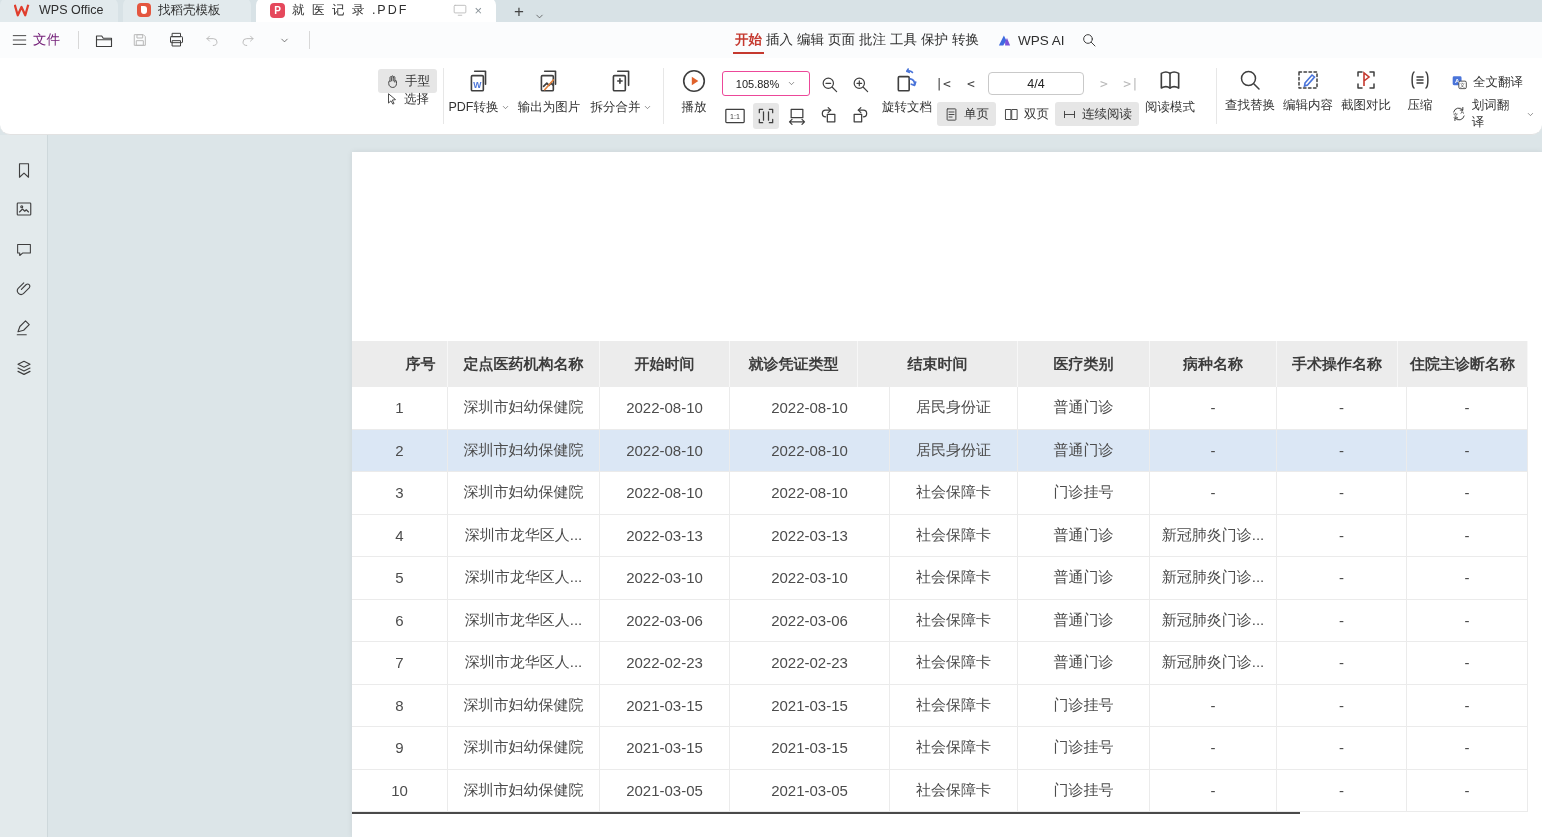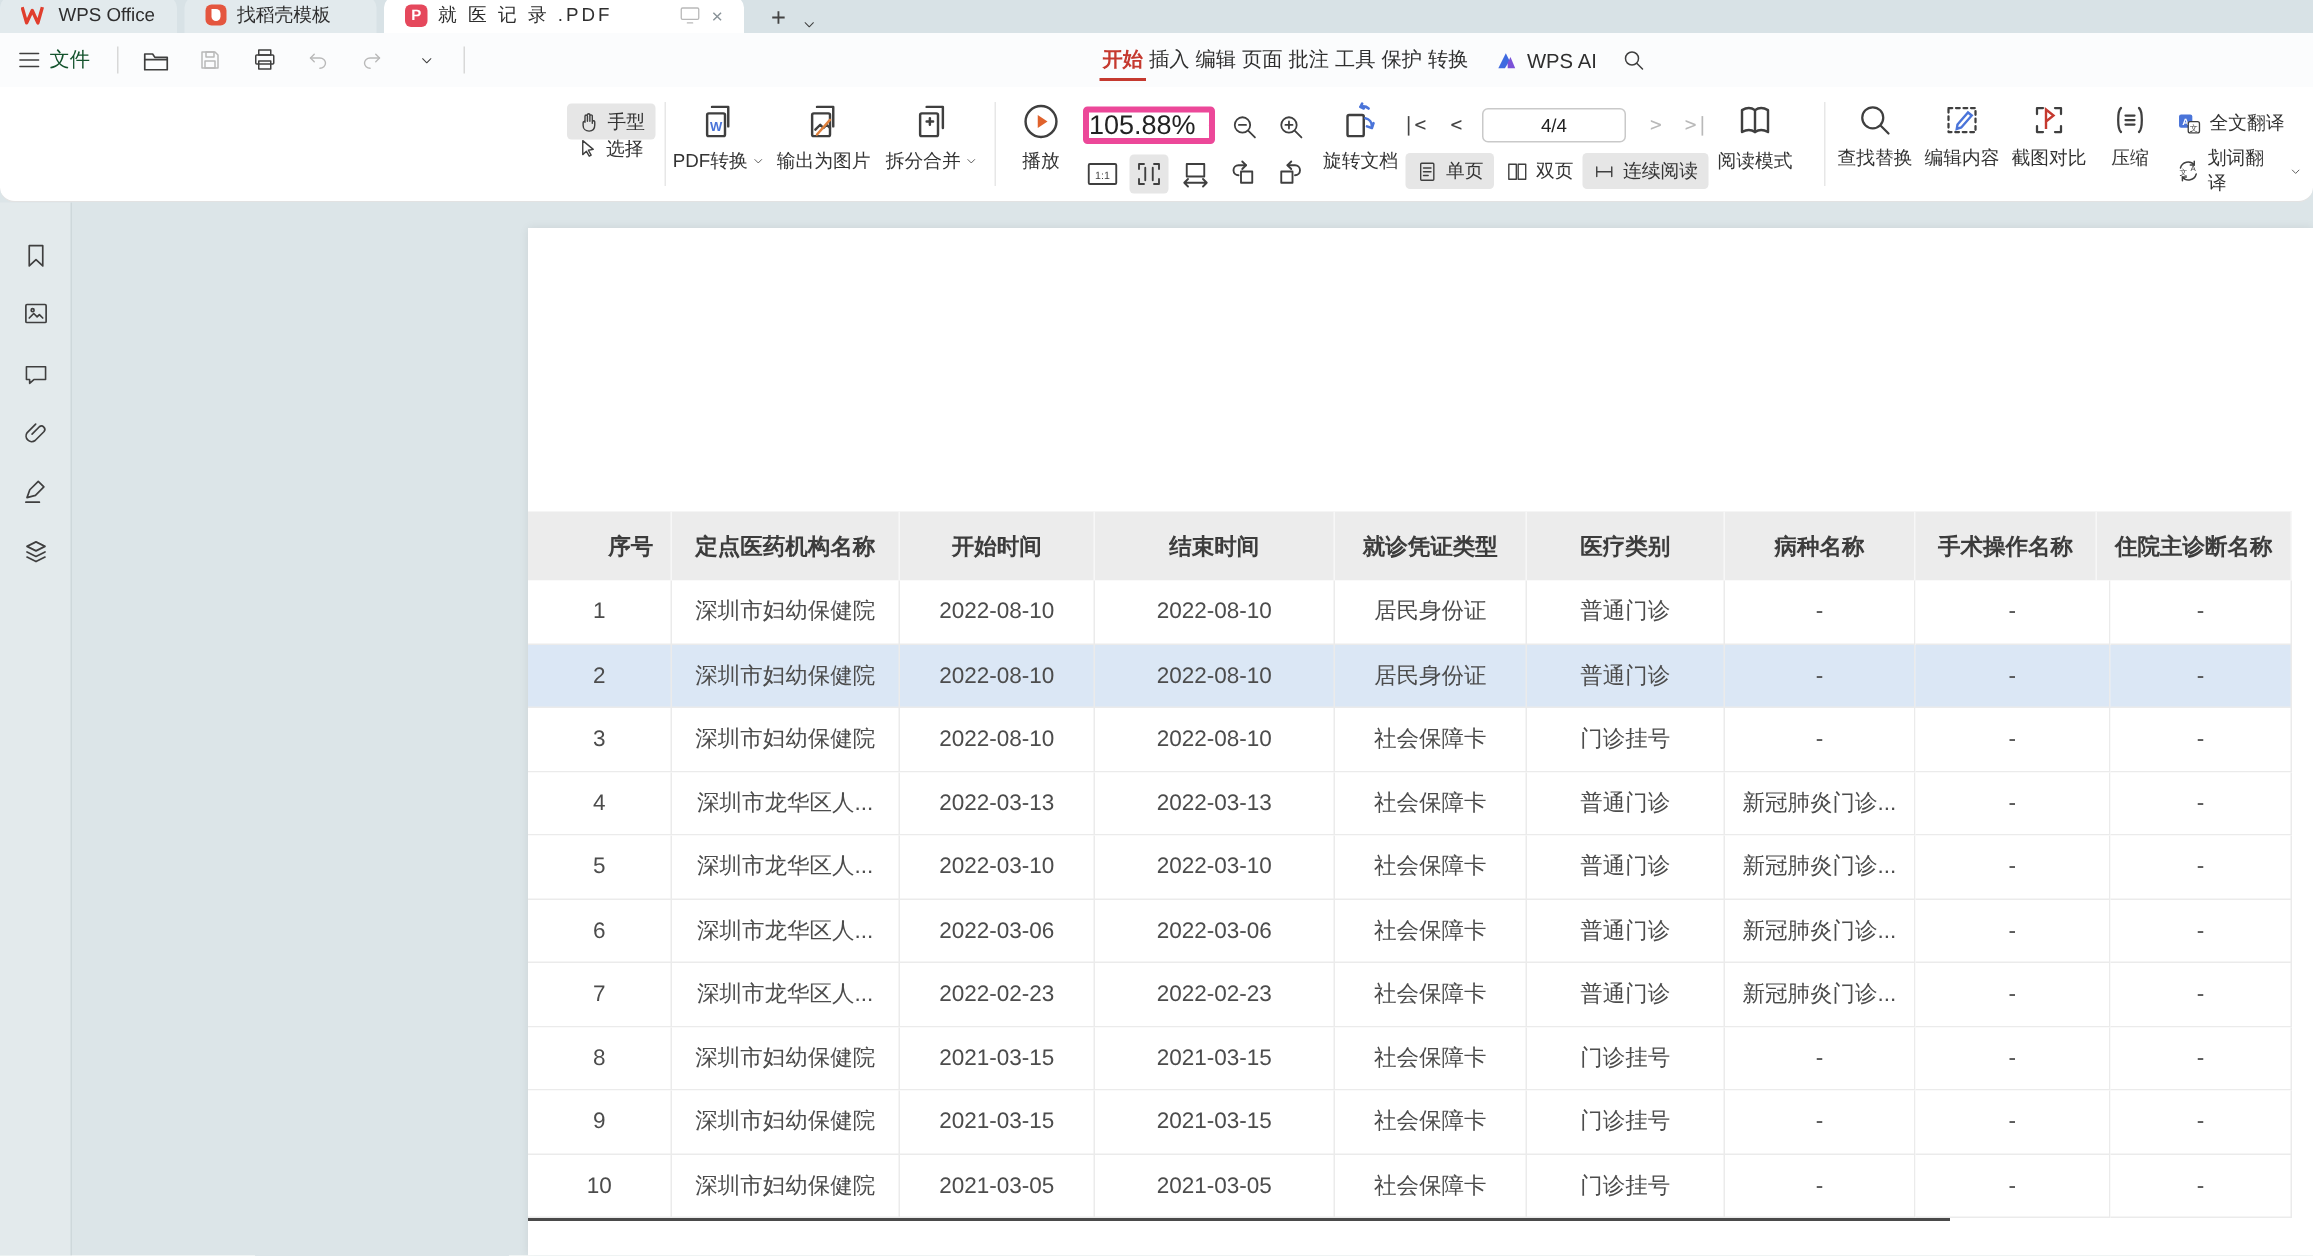--- a/index.html
+++ b/index.html
@@ -17,38 +17,38 @@
   .docer-ic { width:14px; height:14px; background:#e4563f; border-radius:4px; position:relative; }
   .docer-ic:after { content:""; position:absolute; left:4px; top:3px; width:6px; height:8px; background:#fff; border-radius:0 4px 4px 4px; }
   .pdf-ic { width:15px; height:15px; background:#e5485c; border-radius:4px; color:#fff; font-size:10px; font-weight:bold; display:flex; align-items:center; justify-content:center; }
   .tab-glyph { color:#8a9399; font-size:13px; line-height:1; }
   .newtab { font-size:17px; color:#444; margin-left:14px; padding:0 4px; }
   .tab-chev { margin-left:6px; display:flex; align-items:center; }
 
   
   .menubar { position:absolute; left:0; top:22px; width:100%; height:36px; background:#fbfcfd; }
   .menu-left { position:absolute; left:8px; top:0; height:36px; display:flex; align-items:center; gap:14px; }
-  .file-btn { display:flex; align-items:center; gap:6px; font-size:13.5px; color:#14532d; padding:3px 4px; }
+  .file-btn { display:flex; align-items:center; gap:6px; font-size:13.5px; color:#701a75; padding:3px 4px; }
   .vdiv { width:1px; height:18px; background:#d8d8d8; }
   .mini-btn { display:flex; align-items:center; justify-content:center; width:22px; height:22px; }
   .menu-tabs { position:absolute; left:733px; top:0; height:36px; display:flex; align-items:center; font-size:13.5px; color:#2f2f2f; }
   .menu-tab { padding:6px 2px; position:relative; }
   .menu-tab.active { color:#c5392f; font-weight:bold; }
   .menu-tab.active:after { content:""; position:absolute; left:0; right:0; bottom:1px; height:2px; background:#c5392f; }
   .wps-ai { display:flex; align-items:center; gap:6px; margin-left:16px; font-size:13.5px; }
   .menu-search { margin-left:16px; }
 
   
   .toolbar { position:absolute; left:0; top:58px; width:100%; height:77px; background:#ffffff; border-bottom:1px solid #e2e2e2; border-radius:0 0 10px 10px; }
   .tb-vdiv { position:absolute; top:10px; height:56px; width:1px; background:#e7e7e7; }
   .pill { background:#e6e6e6; border-radius:3px; }
   .tb-row-btn { position:absolute; display:flex; align-items:center; gap:5px; font-size:12.5px; color:#333; height:24px; padding:0 7px; }
   .tb-stack { position:absolute; display:flex; flex-direction:column; align-items:center; justify-content:center; font-size:12.5px; color:#333; }
   .tb-stack .lbl { margin-top:5px; white-space:nowrap; display:flex; align-items:center; gap:2px; }
-  .zoom-box { position:absolute; left:722px; top:13px; width:88px; height:25px; border:4px solid #ec4899; border-radius:3px; display:flex; align-items:center; justify-content:space-between; gap:8px; font-size:18px; color:#222; }
+  .zoom-box { position:absolute; left:722px; top:13px; width:88px; height:25px; border:1px solid #ec4899; border-radius:3px; display:flex; align-items:center; justify-content:center; gap:8px; font-size:11px; color:#222; }
   .page-box { position:absolute; left:988px; top:14px; width:96px; height:23px; border:1px solid #c9c9c9; border-radius:4px; display:flex; align-items:center; justify-content:center; font-size:12.5px; color:#222; }
   .nav-glyph { position:absolute; top:14px; font-size:13px; color:#444; width:22px; height:22px; display:flex; align-items:center; justify-content:center; font-family:"DejaVu Sans Mono",monospace; }
   .nav-glyph.disabled { color:#b9b9b9; }
   .icon-btn24 { position:absolute; top:13px; width:26px; height:26px; display:flex; align-items:center; justify-content:center; }
   .icon-btn-b { position:absolute; top:45px; width:26px; height:26px; display:flex; align-items:center; justify-content:center; }
 
   
   .canvas { position:absolute; left:0; top:135px; width:100%; height:702px; background:#dce5e8; }
   .rail { position:absolute; left:0; top:0; width:48px; height:100%; background:#e3eaec; border-right:1px solid #ced8db; }
   .rail-ic { position:absolute; left:12px; width:24px; height:24px; display:flex; align-items:center; justify-content:center; }
@@ -450,22 +450,22 @@
           </svg>
       </div>
     </div>
 
     <div class="page">
       <div class="dtable">
         <div class="trow">
             <div class="th" style="width: 96px; padding-left: 42px;">序号</div>
             <div class="th" style="width: 152px;">定点医药机构名称</div>
             <div class="th" style="width: 130px;">开始时间</div>
+            <div class="th" style="width: 128px;">就诊凭证类型</div>
             <div class="th" style="width: 160px;">结束时间</div>
-            <div class="th" style="width: 128px;">就诊凭证类型</div>
             <div class="th" style="width: 132px;">医疗类别</div>
             <div class="th" style="width: 127px;">病种名称</div>
             <div class="th" style="width: 121px;">手术操作名称</div>
             <div class="th" style="width: 130px;">住院主诊断名称</div>
           </div>
         <div>
             <div class="trow">
               <div class="td" style="width: 96px;">1</div>
               <div class="td" style="width: 152px;">深圳市妇幼保健院</div>
               <div class="td" style="width: 130px;">2022-08-10</div>

